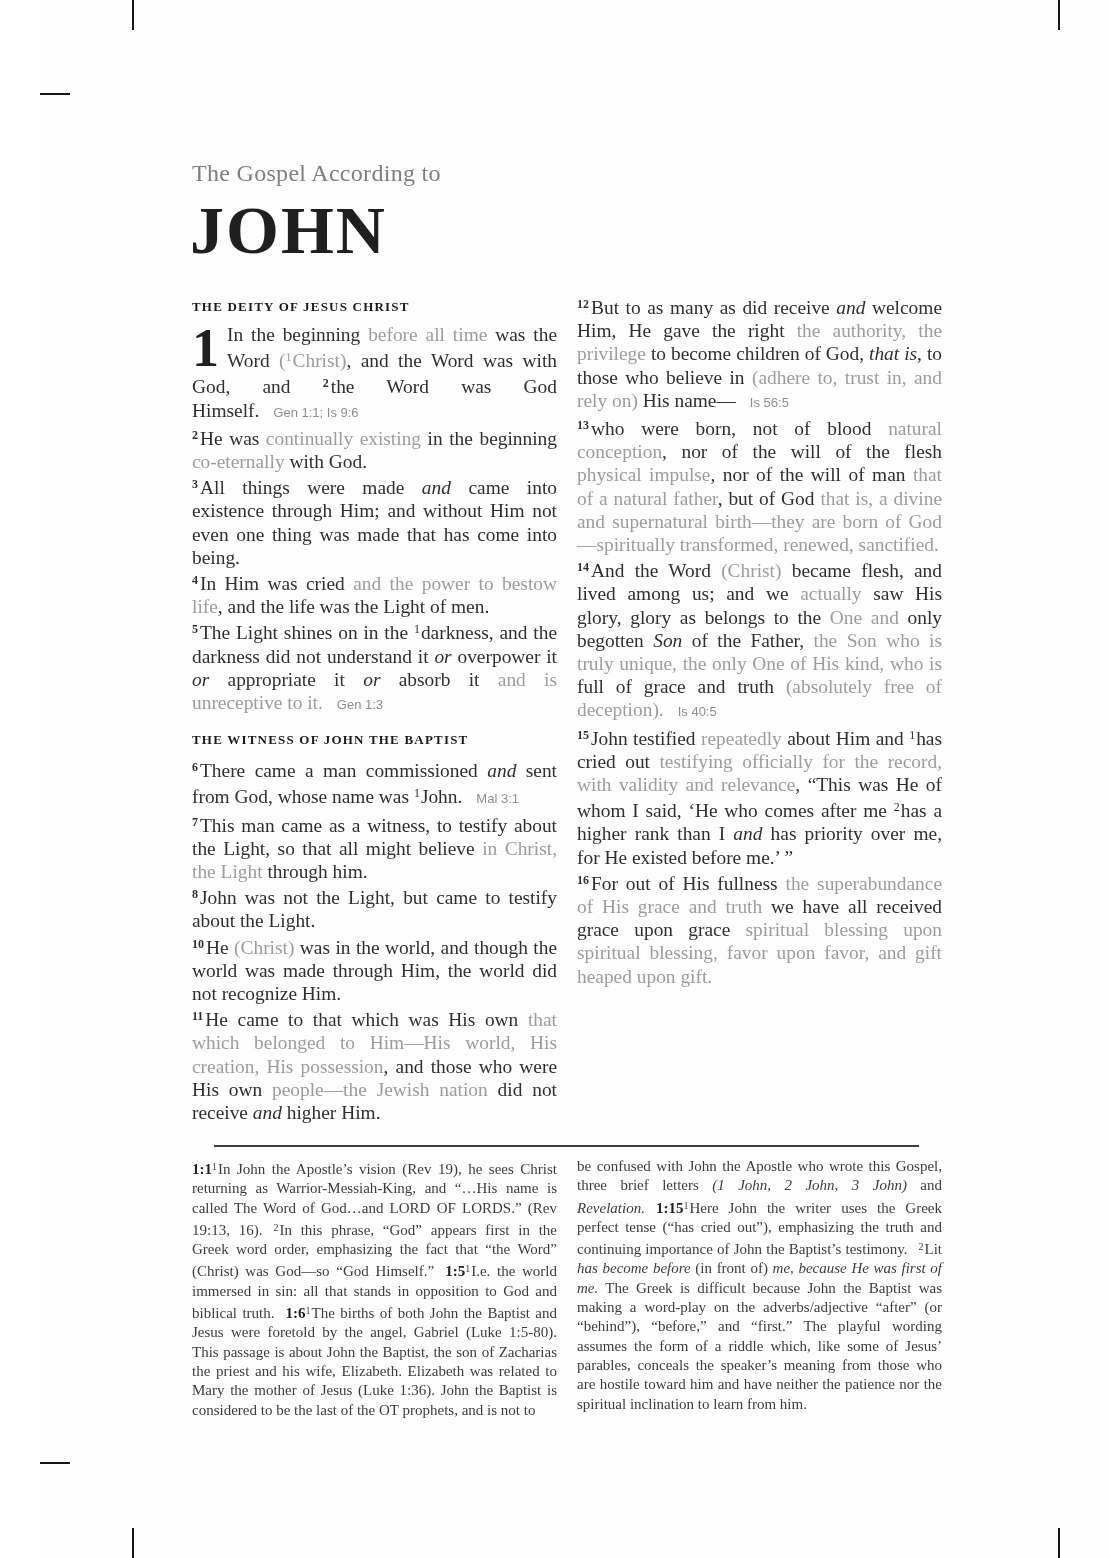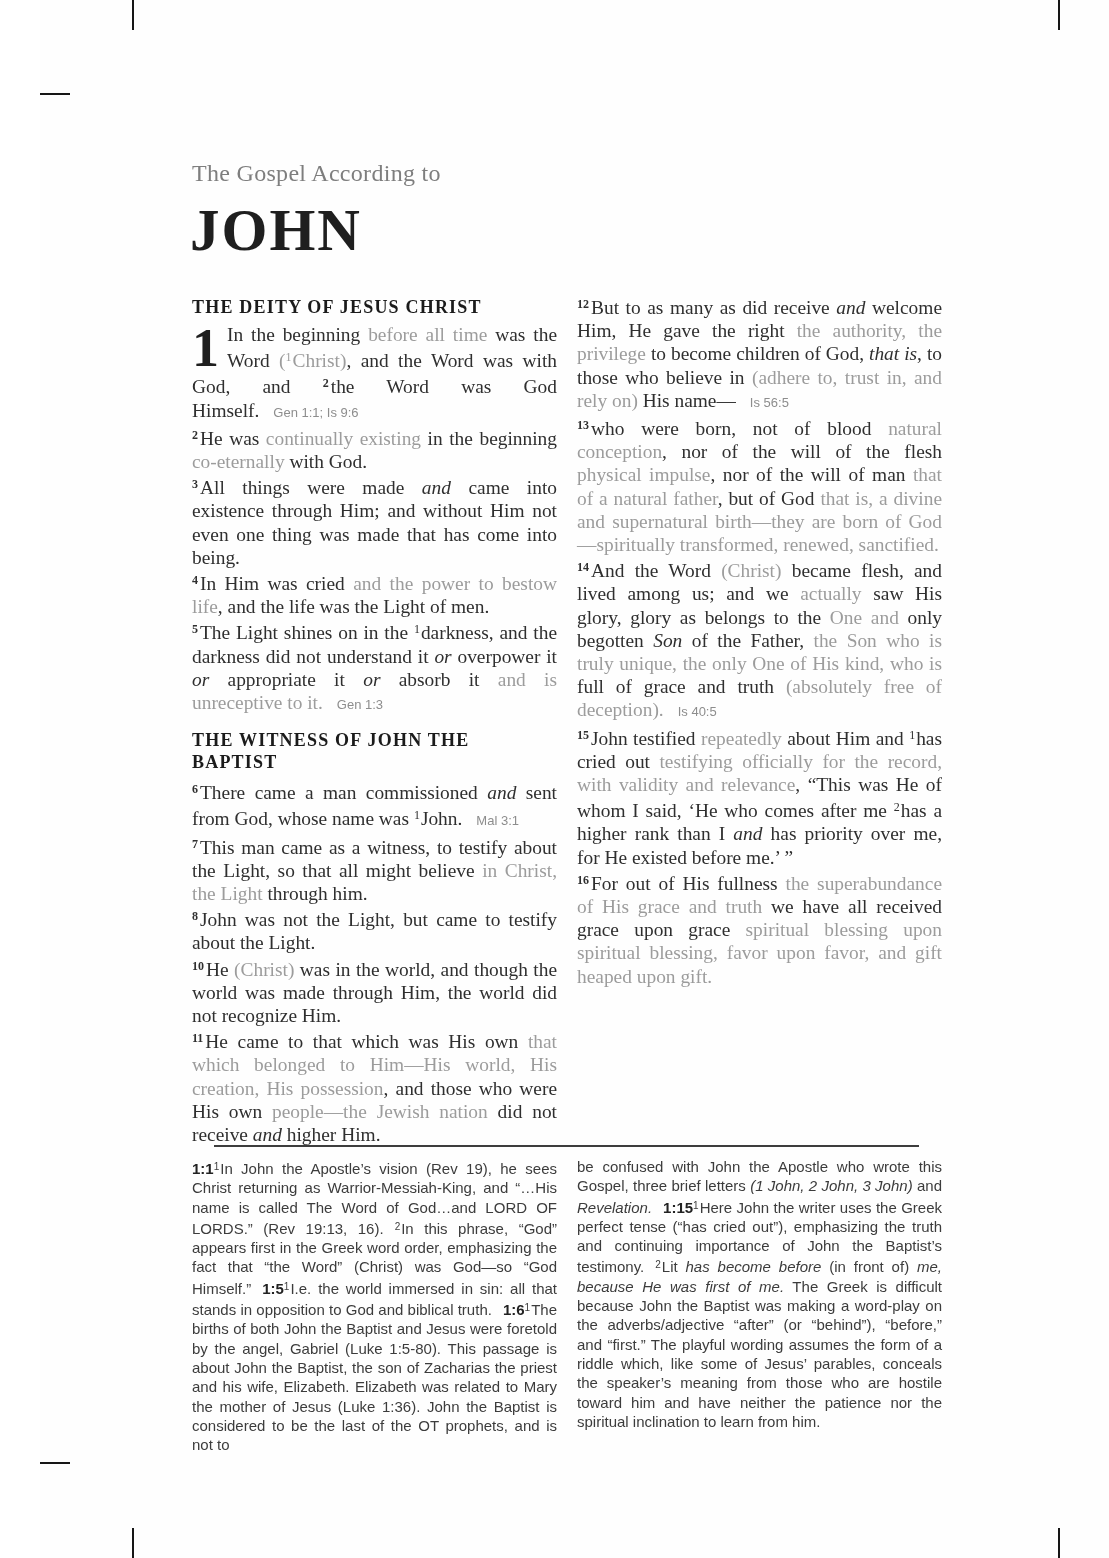--- a/index.html
+++ b/index.html
@@ -12,48 +12,48 @@
   .cm-tl-v{left:92px;top:0;width:2px;height:30px;}
   .cm-tr-v{left:1018px;top:0;width:2px;height:30px;}
   .cm-l-h{left:0;top:93px;width:30px;height:2px;}
   .cm-r-h{left:1078px;top:93px;width:31px;height:2px;}
   .cm-bl-h{left:0;top:1462px;width:30px;height:2px;}
   .cm-br-h{left:1078px;top:1462px;width:31px;height:2px;}
   .cm-bl-v{left:92px;top:1528px;width:2px;height:30px;}
   .cm-br-v{left:1018px;top:1528px;width:2px;height:30px;}
 
   .kicker{position:absolute;left:152px;top:160px;font-size:24px;color:#7e7e7e;letter-spacing:0.3px;}
-  .title{position:absolute;left:150px;top:198px;margin:0;font-size:59px;line-height:64px;
+  .title{position:absolute;left:150px;top:198px;margin:0;font-size:68px;line-height:64px;
          font-weight:700;color:#1f1f1f;letter-spacing:2px;}
 
   .col{position:absolute;width:365px;text-align:justify;font-size:19.4px;line-height:23.2px;
        color:#2f2f2f;hyphens:auto;-webkit-hyphens:auto;}
   .col-left{left:152px;top:296px;}
   .col-right{left:537px;top:293px;}
 
-  .shead{font-size:18px;line-height:22px;font-weight:700;letter-spacing:1.2px;color:#1b1b1b;
+  .shead{font-size:13px;line-height:22px;font-weight:700;letter-spacing:1.2px;color:#1b1b1b;
          margin:13px 0 5px 0;text-align:left;font-family:"Liberation Serif",serif;}
   .col .shead:first-child{margin-top:0;}
 
   .verse{margin:0;}
   .verse.indent{text-indent:24px;}
   .chapnum{float:left;font-size:54px;line-height:44px;font-weight:700;color:#1f1f1f;margin:3px 8px 0 0;}
   .vnum{font-weight:700;font-size:12px;vertical-align:6px;margin-right:2px;letter-spacing:0;}
   .fnmark{font-size:12px;vertical-align:6px;margin-right:1px;}
   .amp{color:#9c9c9c;}
   .ital{font-style:italic;}
   .xref{font-family:"Liberation Sans",sans-serif;font-size:13px;color:#8d8d8d;
         padding-left:14px;white-space:nowrap;letter-spacing:0;}
 
   .fn-rule{position:absolute;left:174px;top:1145px;width:705px;height:2px;background:#3d3d3d;}
   .fn{position:absolute;top:1157px;width:365px;font-family:"Liberation Sans",sans-serif;
       font-size:15px;line-height:19.3px;color:#3c3c3c;text-align:justify;hyphens:auto;-webkit-hyphens:auto;}
   .fn-left{left:152px;}
   .fn-right{left:537px;}
-  .fnp{margin:0;}
+  .fnp{margin:0;font-family:Liberation Serif, serif;}
   .fn .fnmark{font-size:10px;vertical-align:4px;}
   .fnb{font-weight:700;color:#222;}
   .gap{margin-left:11px;}
 </style>
 </head>
 <body>
 
 <div class="page">
   <div class="cm cm-tl-v"></div>
   <div class="cm cm-tr-v"></div>

